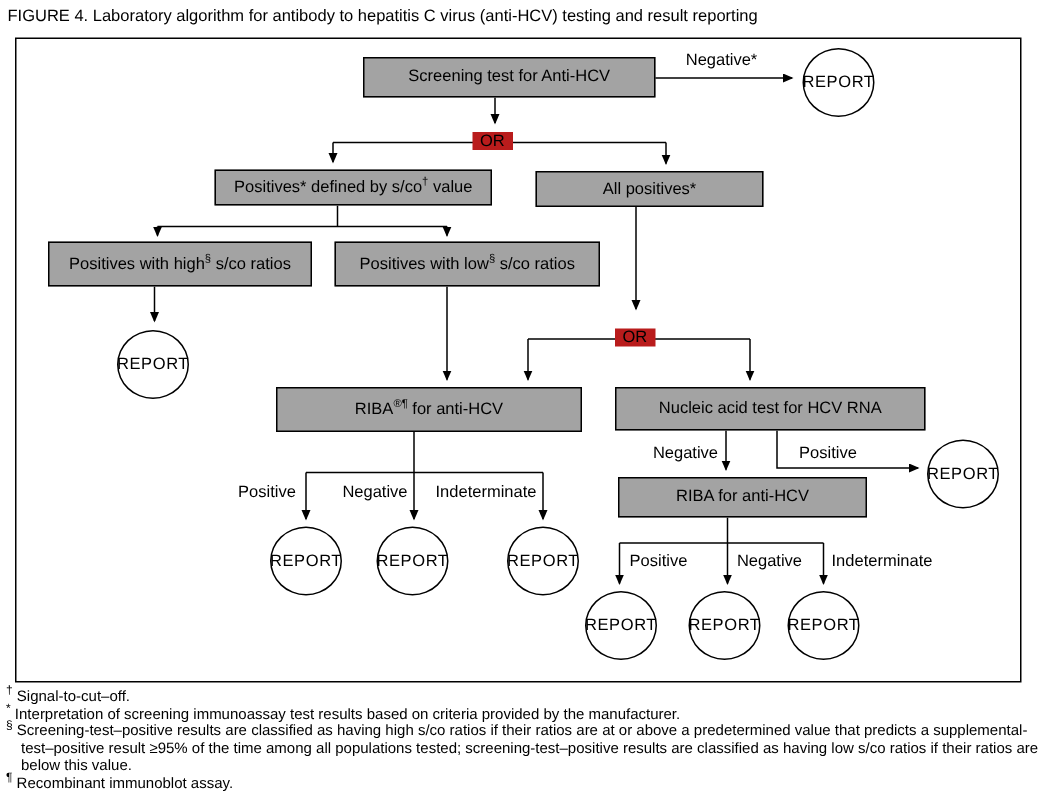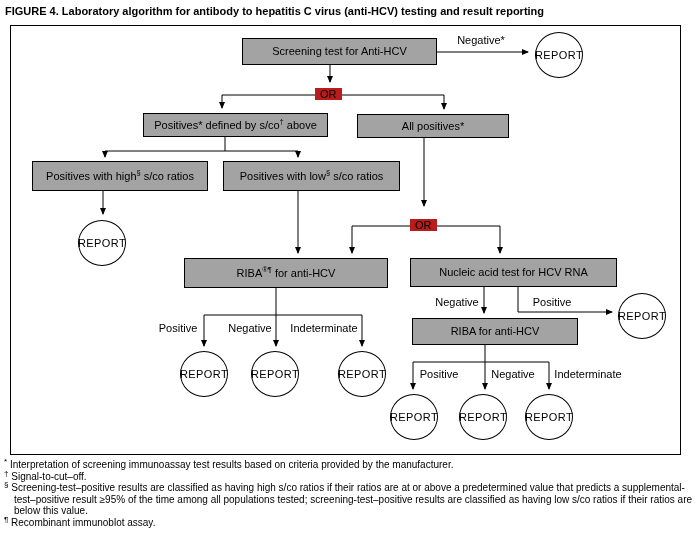--- a/index.html
+++ b/index.html
@@ -1,17 +1,17 @@
 <!DOCTYPE html>
 <html><head>
 <meta charset="utf-8">
 <style>
   html,body{margin:0;padding:0;background:#ffffff;}
   body{width:697px;height:535px;position:relative;font-family:"Liberation Sans",sans-serif;color:#000;}
-  .fig-title{position:absolute;left:5px;top:5px;font-size:11px;font-weight:bold;white-space:nowrap;}
+  .fig-title{position:absolute;left:5px;top:5px;font-size:11px;font-weight:normal;white-space:nowrap;}
   .fig-border{position:absolute;left:10px;top:25px;width:671px;height:430px;border:1px solid #000;background:#fff;box-sizing:border-box;}
   svg.connectors{position:absolute;left:0;top:0;width:697px;height:535px;}
   .node{position:absolute;border:1px solid #000;background:#a3a3a3;box-sizing:border-box;
         display:flex;align-items:center;justify-content:center;font-size:11px;text-align:center;line-height:1.1;margin-left:10px;}
   .node sup{font-size:7.5px;line-height:0;}
   .report{position:absolute;width:48px;height:46px;border:1px solid #000;border-radius:50%;background:#fff;
           box-sizing:border-box;display:flex;align-items:center;justify-content:center;
           font-size:11px;letter-spacing:0.4px;}
   .elabel{position:absolute;font-size:11px;text-align:center;width:80px;}
   .orlabel{position:absolute;font-size:11px;background:#b91c1c;padding:0 5px;}
@@ -70,21 +70,21 @@
     <line x1="413" y1="362" x2="413" y2="389" marker-end="url(#arr)"></line>
     <line x1="549" y1="362" x2="549" y2="389" marker-end="url(#arr)"></line>
   </g>
 </svg>
 
 <div class="node" style="left:232px;top:38px;width:195px;height:27px;">
   <span>Screening test for Anti-HCV</span>
 </div>
 
 <div class="node" style="left:133px;top:113px;width:185px;height:24px;">
-  <span><span>Positives* defined by s/co</span><sup>†</sup><span> above</span></span>
+  <span><span>Positives* defined by s/co</span><sup>†</sup><span> value</span></span>
 </div>
 
 <div class="node" style="left:347px;top:114px;width:152px;height:24px;">
   <span>All positives*</span>
 </div>
 
 <div class="node" style="left:22px;top:161px;width:176px;height:30px;justify-content:center;">
   <span><span>Positives with high</span><sup>§</sup><span> s/co ratios</span></span>
 </div>
 
@@ -121,17 +121,17 @@
 <div class="report" style="left:78px;top:220px;">REPORT</div>
 <div class="report" style="left:180px;top:351px;">REPORT</div>
 <div class="report" style="left:251px;top:351px;">REPORT</div>
 <div class="report" style="left:338px;top:351px;">REPORT</div>
 <div class="report" style="left:618px;top:293px;">REPORT</div>
 <div class="report" style="left:390px;top:394px;">REPORT</div>
 <div class="report" style="left:459px;top:394px;">REPORT</div>
 <div class="report" style="left:525px;top:394px;">REPORT</div>
 
 <div class="footnotes">
+  <div class="footnote"><sup>†</sup> <span>Signal-to-cut–off.</span></div>
   <div class="footnote"><sup>*</sup> <span>Interpretation of screening immunoassay test results based on criteria provided by the manufacturer.</span></div>
-  <div class="footnote"><sup>†</sup> <span>Signal-to-cut–off.</span></div>
   <div class="footnote"><sup>§</sup> <span>Screening-test–positive results are classified as having high s/co ratios if their ratios are at or above a predetermined value that predicts a supplemental-test–positive result ≥95% of the time among all populations tested; screening-test–positive results are classified as having low s/co ratios if their ratios are below this value.</span></div>
   <div class="footnote"><sup>¶</sup> <span>Recombinant immunoblot assay.</span></div>
 </div>
 
 </body></html>

